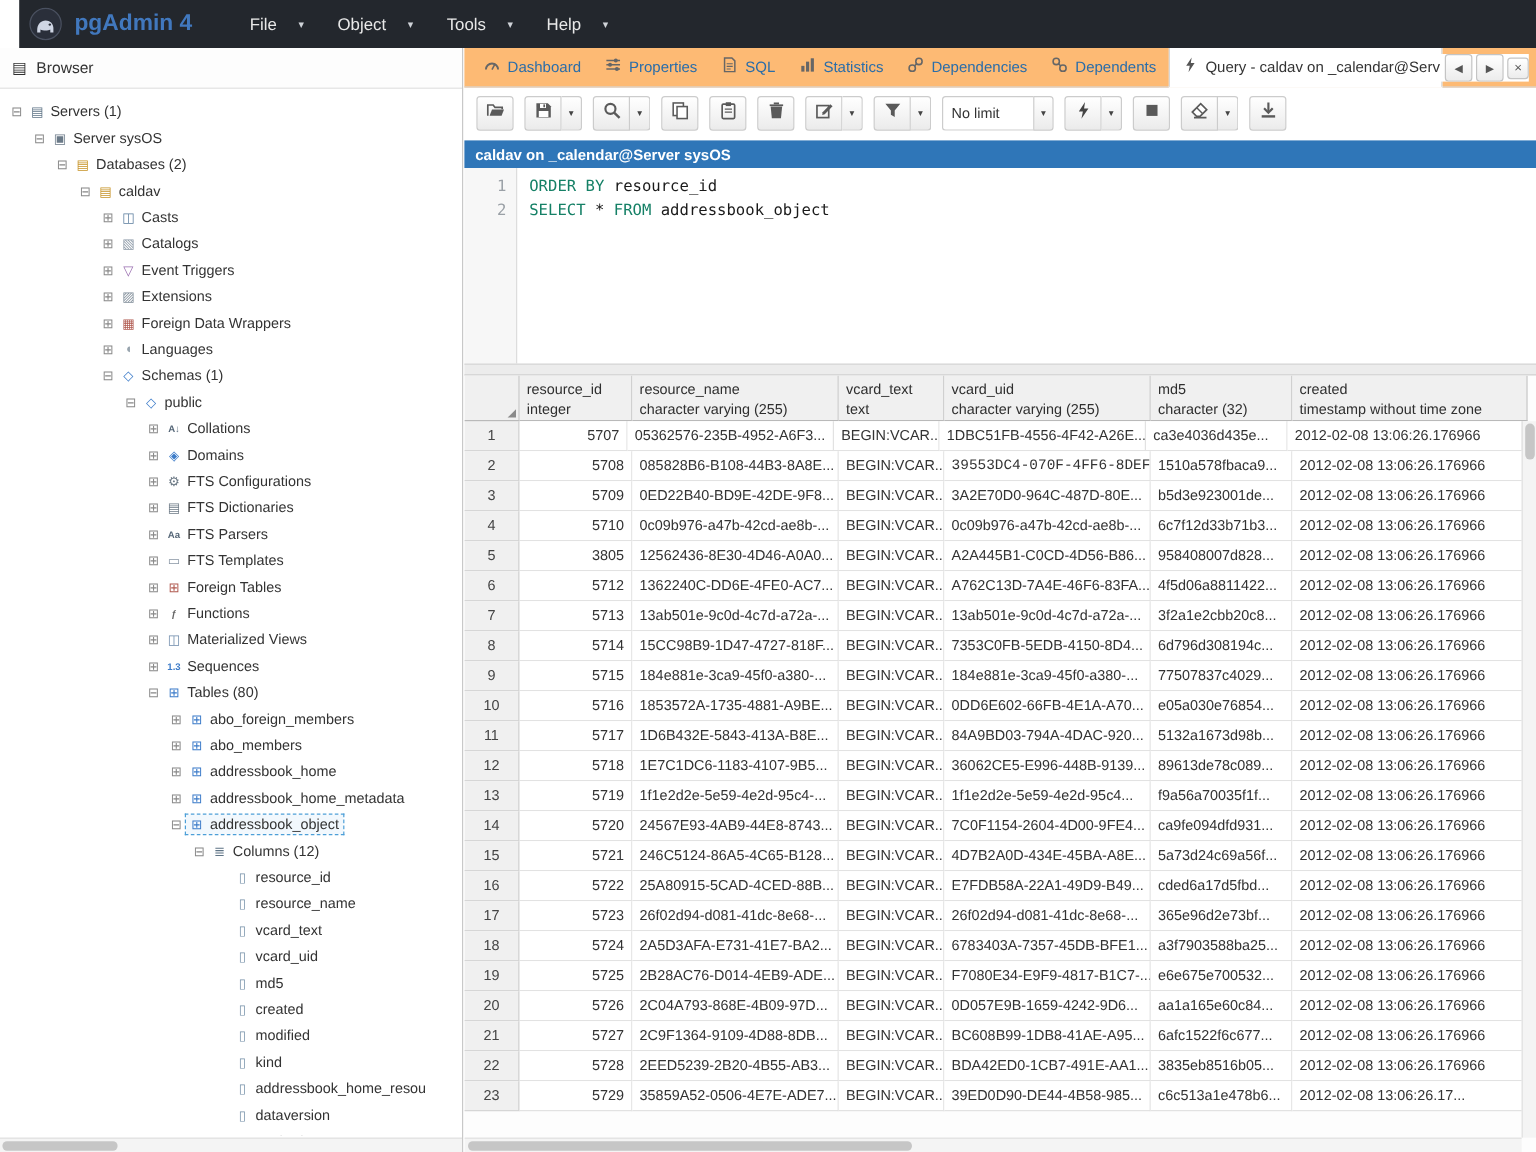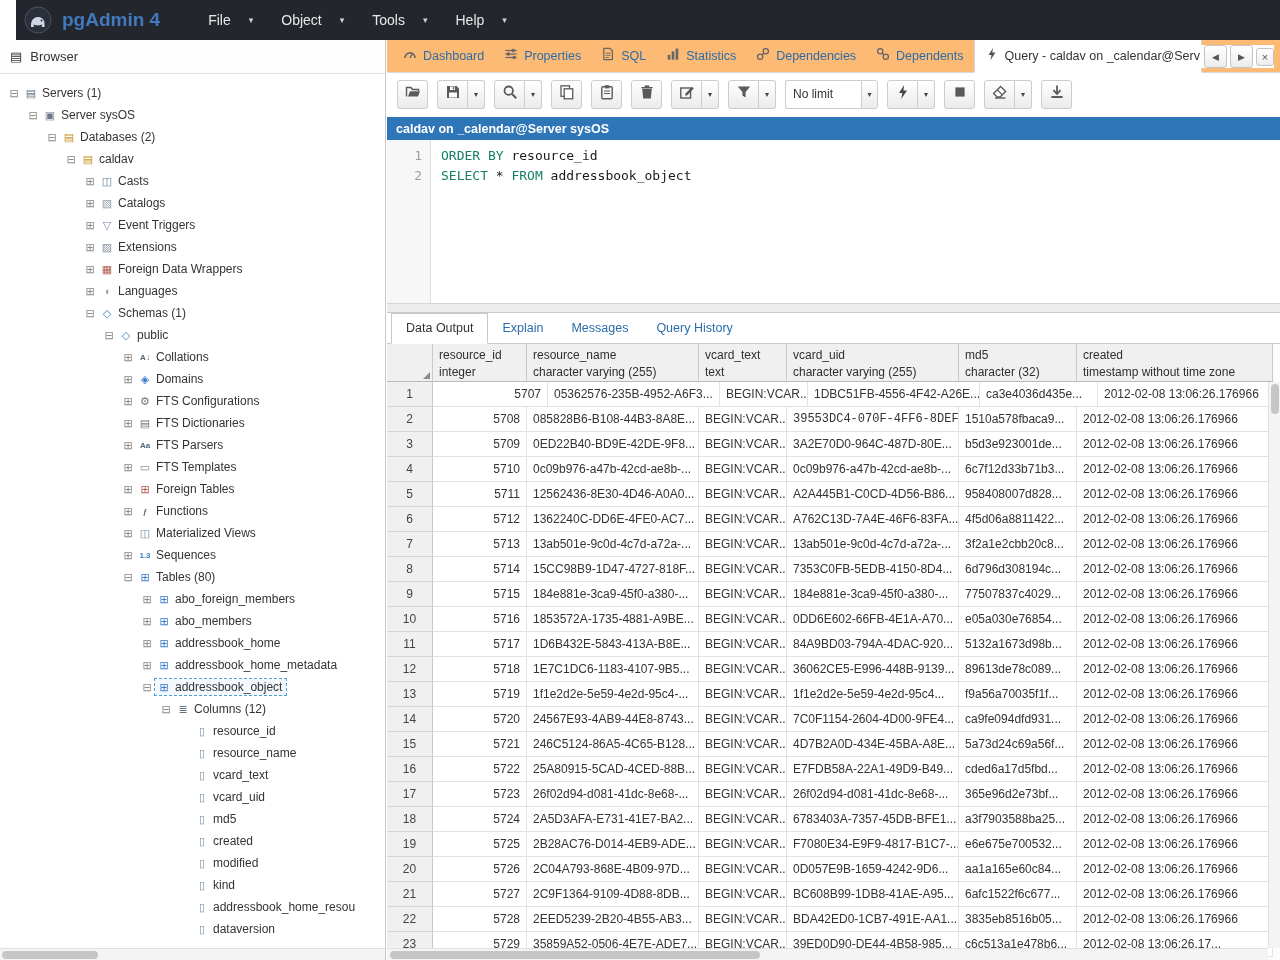--- a/index.html
+++ b/index.html
@@ -644,26 +644,20 @@
         <div>2</div>
       </div>
     <div class="code" id="code">
         <div class="cline"><span class="kw">ORDER BY</span><span> resource_id</span></div>
         <div class="cline"><span class="kw">SELECT</span><span> * </span><span class="kw">FROM</span><span> addressbook_object</span></div>
       </div>
   </div>
 
   <div class="vsplit"></div>
 
-  <div class="outtabs" id="outtabs">
-      <div class="outtab active">Data Output</div>
-      <div class="outtab">Explain</div>
-      <div class="outtab">Messages</div>
-      <div class="outtab">Query History</div>
-    </div>
 
   <div class="grid">
     <div class="grid-header" id="gridhead">
         <div class="gh-cell gh-corner" style="width: 46px;">
           <span class="tri"></span>
         </div>
         <div class="gh-cell" style="width: 94px;">
           <div class="gh-name">resource_id</div>
           <div class="gh-type">integer</div>
         </div>
@@ -684,21 +678,21 @@
           <div class="gh-type">character (32)</div>
         </div>
         <div class="gh-cell" style="width: 196px;">
           <div class="gh-name">created</div>
           <div class="gh-type">timestamp without time zone</div>
         </div>
       </div>
     <div class="grid-body" id="gridbody">
         <div class="g-row">
           <div class="g-cell g-rownum" style="width: 46px;">1</div>
-          <div class="g-cell num" style="width: 115px;">5707</div>
+          <div class="g-cell num" style="width: 90px;">5707</div>
           <div class="g-cell" style="width: 172px;">05362576-235B-4952-A6F3...</div>
           <div class="g-cell" style="width: 88px;">BEGIN:VCAR...</div>
           <div class="g-cell" style="width: 172px;">1DBC51FB-4556-4F42-A26E...</div>
           <div class="g-cell" style="width: 118px;">ca3e4036d435e...</div>
           <div class="g-cell" style="width: 196px;">2012-02-08 13:06:26.176966</div>
         </div>
         <div class="g-row">
           <div class="g-cell g-rownum" style="width: 46px;">2</div>
           <div class="g-cell num" style="width: 94px;">5708</div>
           <div class="g-cell" style="width: 172px;">085828B6-B108-44B3-8A8E...</div>
@@ -720,21 +714,21 @@
           <div class="g-cell g-rownum" style="width: 46px;">4</div>
           <div class="g-cell num" style="width: 94px;">5710</div>
           <div class="g-cell" style="width: 172px;">0c09b976-a47b-42cd-ae8b-...</div>
           <div class="g-cell" style="width: 88px;">BEGIN:VCAR...</div>
           <div class="g-cell" style="width: 172px;">0c09b976-a47b-42cd-ae8b-...</div>
           <div class="g-cell" style="width: 118px;">6c7f12d33b71b3...</div>
           <div class="g-cell" style="width: 196px;">2012-02-08 13:06:26.176966</div>
         </div>
         <div class="g-row">
           <div class="g-cell g-rownum" style="width: 46px;">5</div>
-          <div class="g-cell num" style="width: 94px;">5711</div>
+          <div class="g-cell num" style="width: 94px;">3805</div>
           <div class="g-cell" style="width: 172px;">12562436-8E30-4D46-A0A0...</div>
           <div class="g-cell" style="width: 88px;">BEGIN:VCAR...</div>
           <div class="g-cell" style="width: 172px;">A2A445B1-C0CD-4D56-B86...</div>
           <div class="g-cell" style="width: 118px;">958408007d828...</div>
           <div class="g-cell" style="width: 196px;">2012-02-08 13:06:26.176966</div>
         </div>
         <div class="g-row">
           <div class="g-cell g-rownum" style="width: 46px;">6</div>
           <div class="g-cell num" style="width: 94px;">5712</div>
           <div class="g-cell" style="width: 172px;">1362240C-DD6E-4FE0-AC7...</div>

